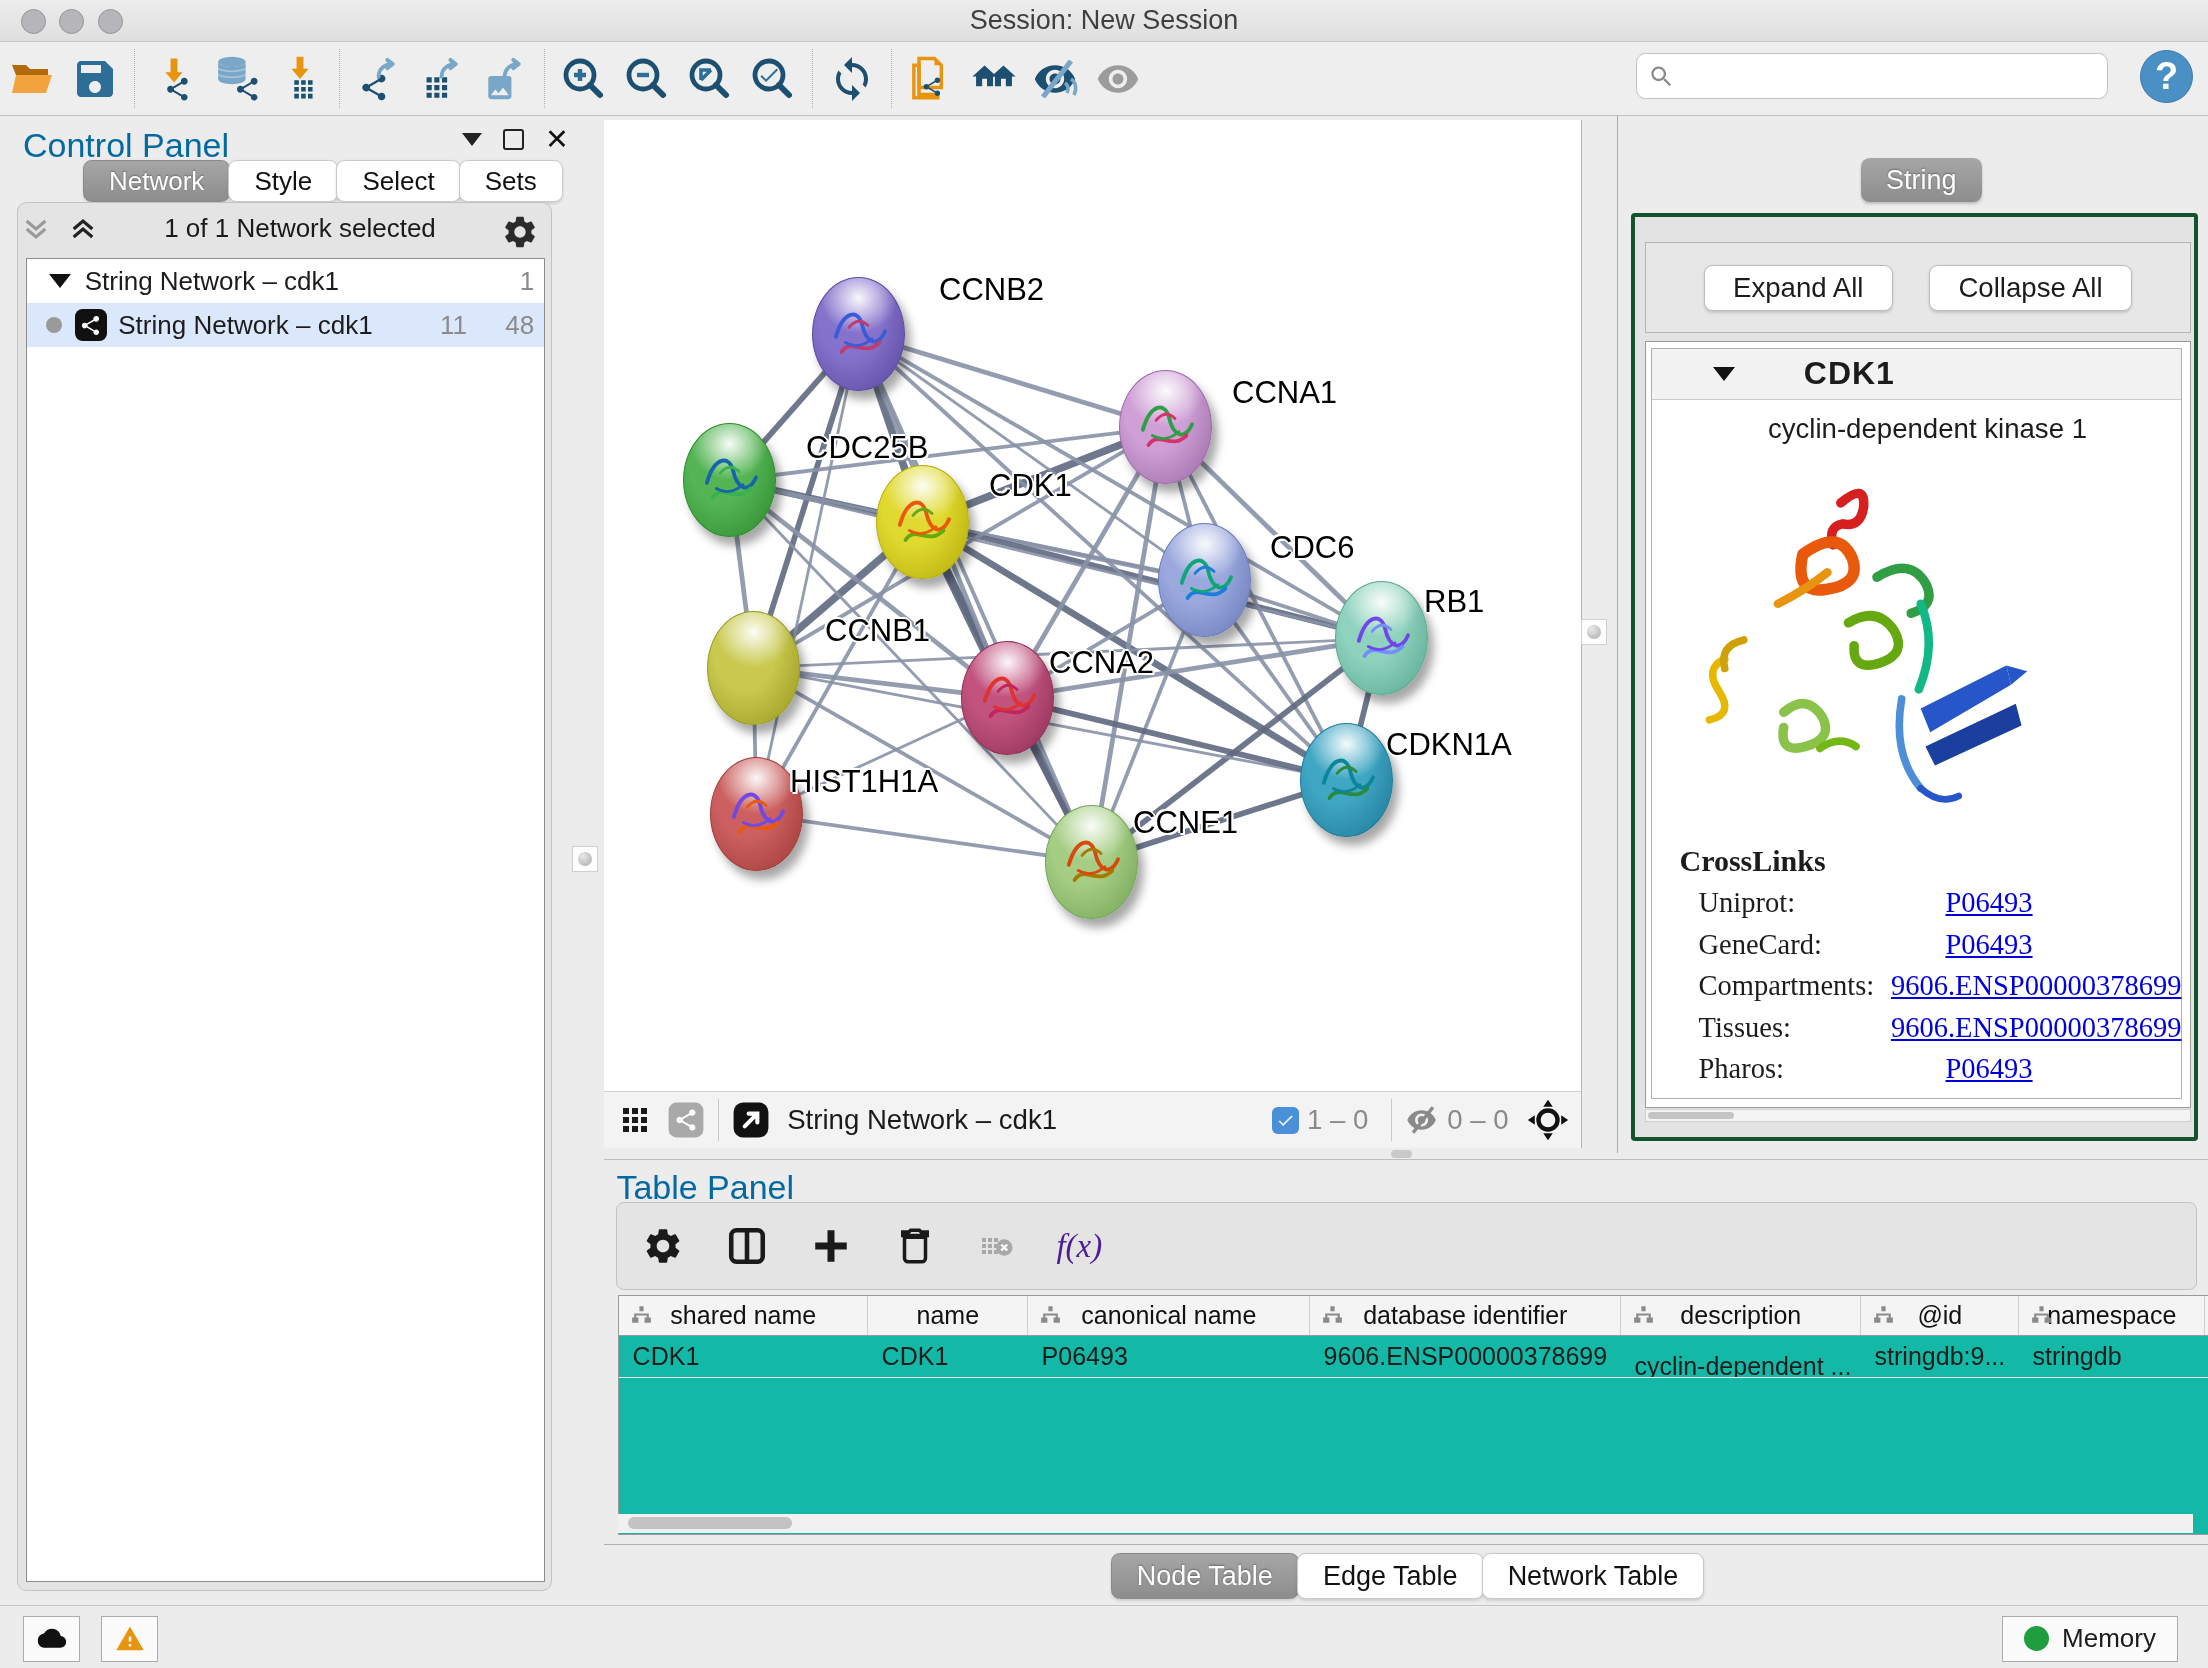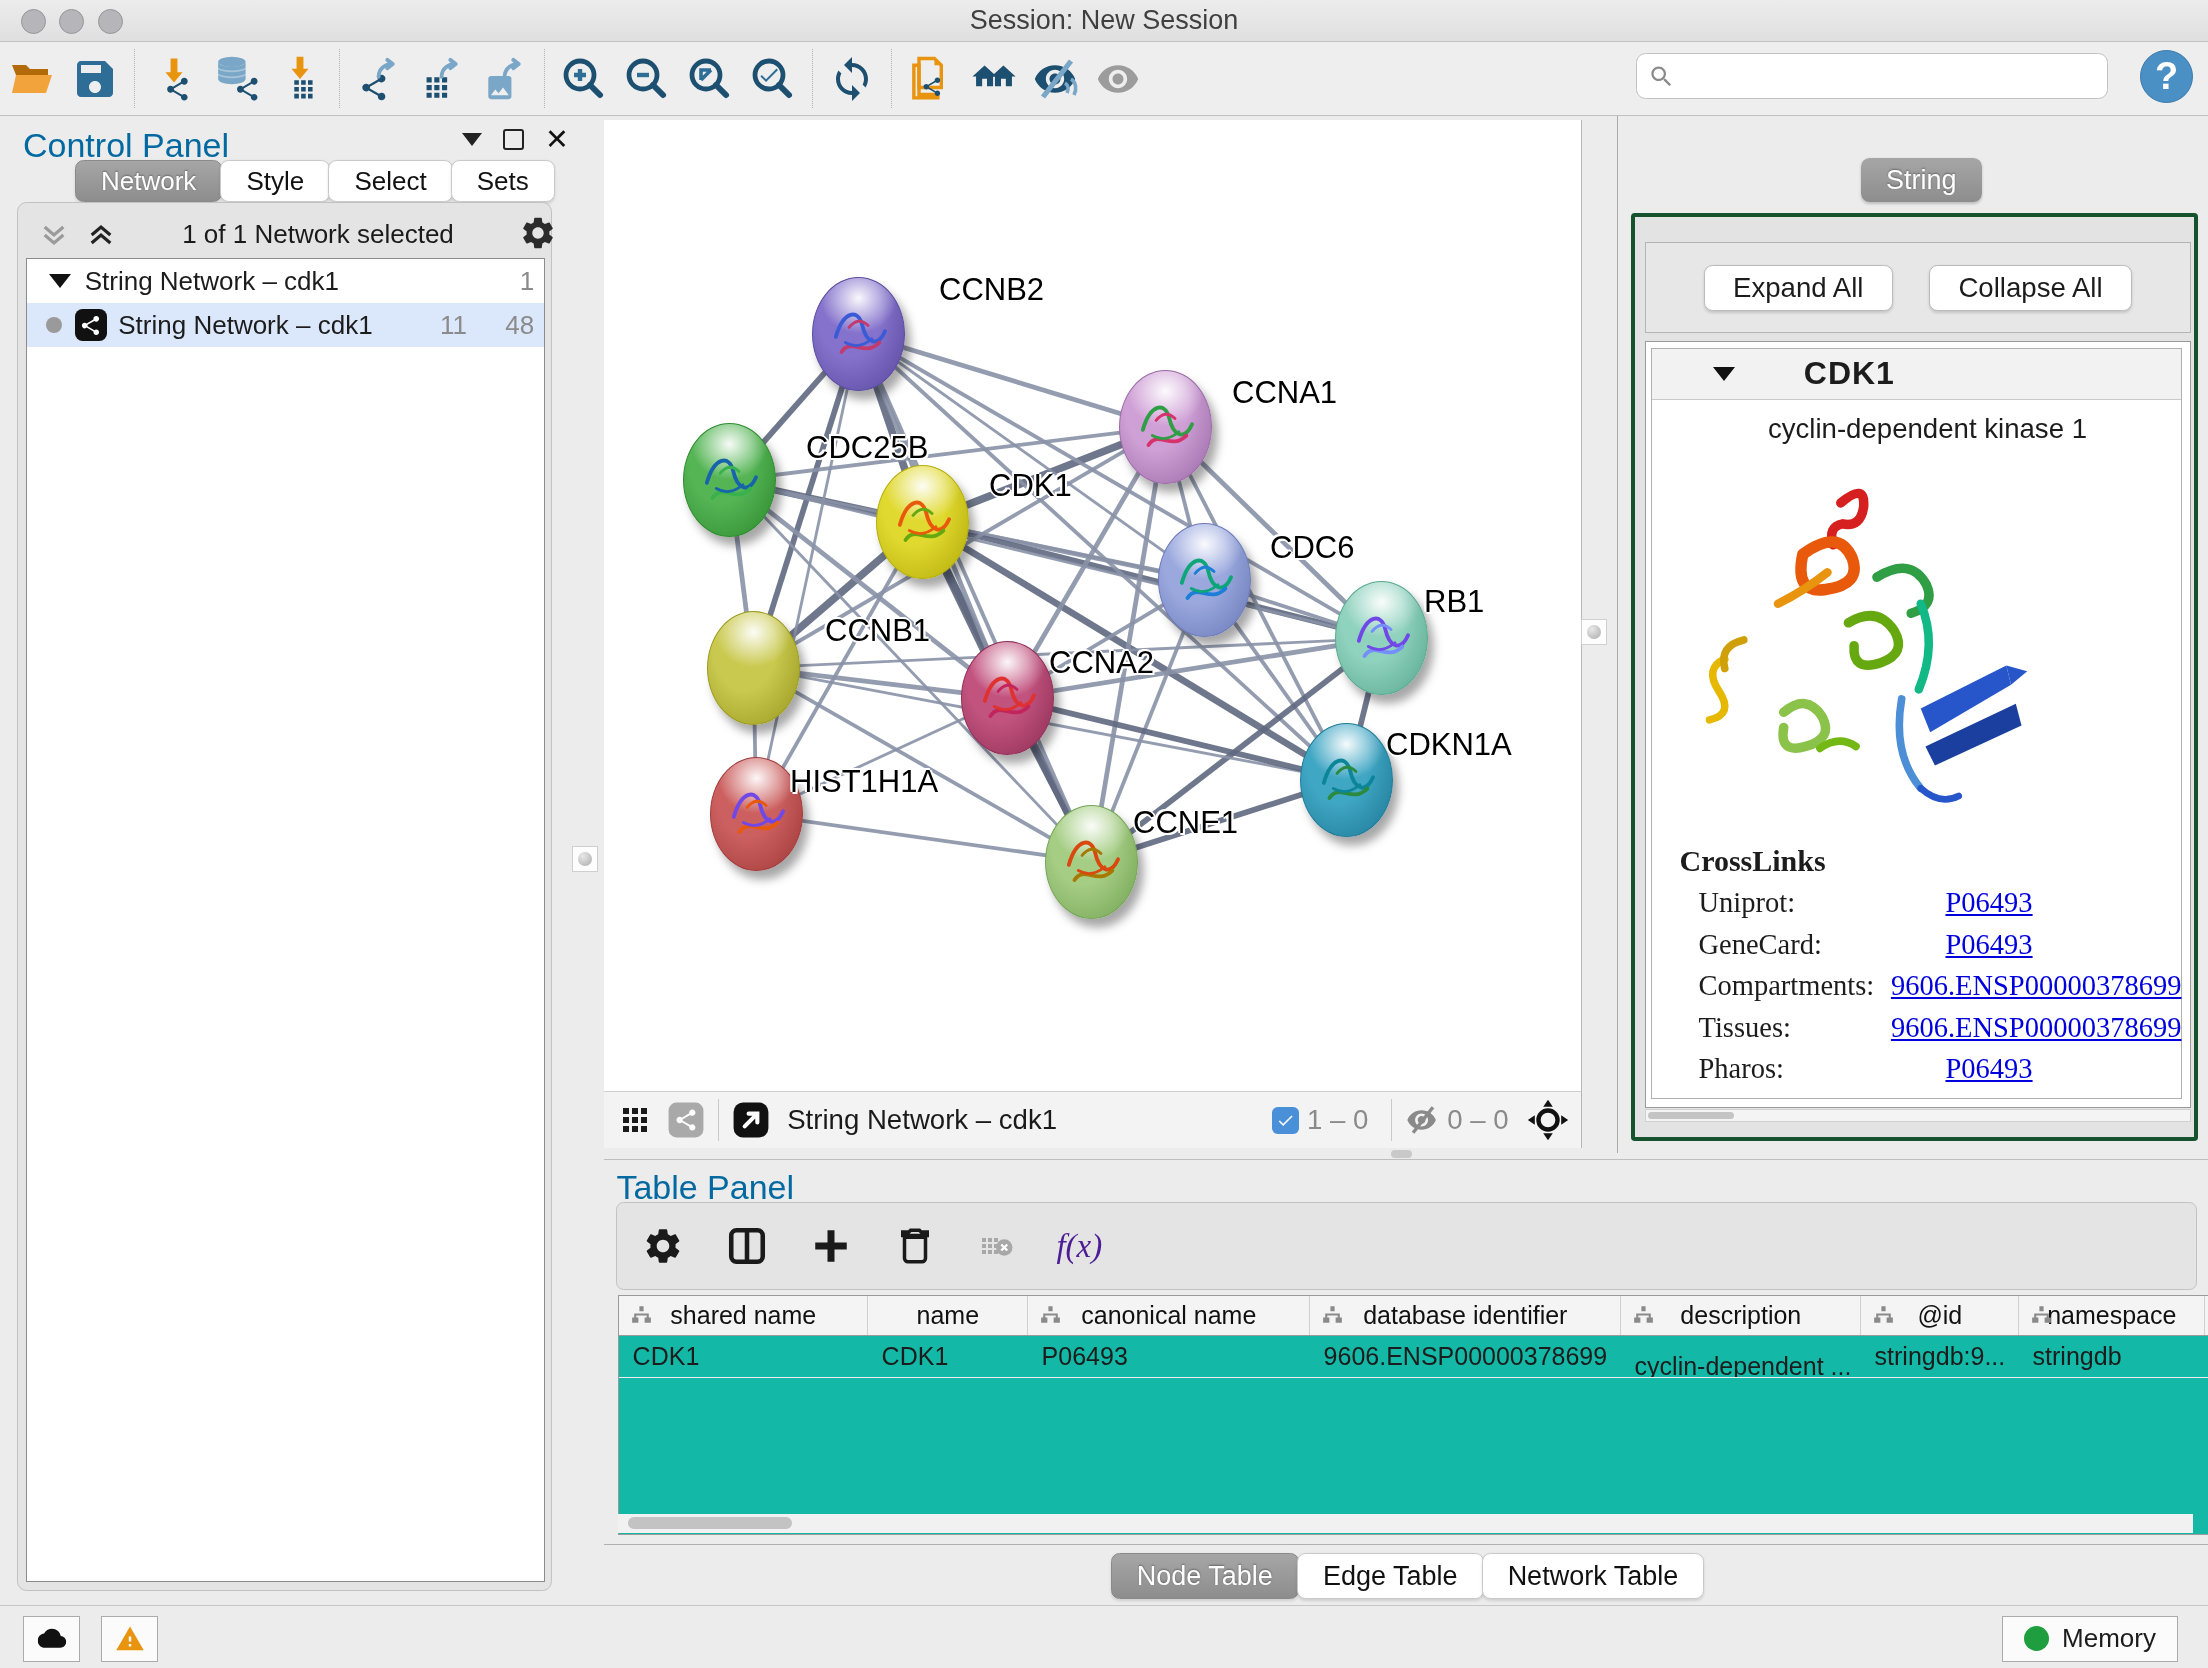--- a/index.html
+++ b/index.html
@@ -27,27 +27,27 @@
     background:#4a90c4; color:#fff; font-size:38px; font-weight:bold; display:flex; align-items:center; justify-content:center; border:1.9px solid #3a7aab;}
 
   
   .phead { position:absolute; font-size:34px; color:#0369a1; }
   .pctrl { position:absolute; display:flex; gap:21px; align-items:center; }
   .pctrl .tri { width:0; height:0; border-left:10.5px solid transparent; border-right:10.5px solid transparent; border-top:13.3px solid #222; }
   .pctrl .box { width:21px; height:21px; border:2.9px solid #222; border-radius:2.9px; }
   .pctrl .xx { font-size:28.5px; font-weight:bold; color:#111; line-height:21px; }
 
   
-  .ctl-tabs { position:absolute; left:67px; top:160px; display:flex;padding-left:8px; }
+  .ctl-tabs { position:absolute; left:75px; top:160px; display:flex;padding-left:8px; }
   .tab { height:42px; padding:0 25px; display:flex; align-items:center; justify-content:center;
     font-size:26px; background:#fff; border:1px solid #c9c9c9; border-radius:8.6px; margin-right:-1.9px; color:#111; box-shadow:0 1.9px 2.9px rgba(0,0,0,.12); }
   .tab.sel { background:linear-gradient(#a6a6a6,#8d8d8d); color:#fff; text-shadow:0 -1px 1.9px rgba(0,0,0,.35); border-color:#8a8a8a; }
   .ctl-box { position:absolute; left:17px; top:202px; width:535px; height:1389px;
     background:#e4e4e4; border:1px solid #c2c2c2; border-radius:9.5px; }
-  .ctl-row { position:absolute; left:20px; top:9.5px; width:519px; height:44px; display:flex; align-items:center; }
+  .ctl-row { position:absolute; left:2px; top:9.5px; width:519px; height:44px; display:flex; align-items:flex-start; }
   .ctl-status { flex:1; text-align:center; font-size:26px; color:#1a1a1a; }
   .gear-ic svg { width:38px; height:38px; fill:#2b2b2b; }
   .netlist { position:absolute; left:7.6px; top:55px; width:519px; height:1324px; background:#fff; border:1px solid #8c8c8c; }
   .trow { display:flex; align-items:center; height:44px; font-size:26px; padding:0 9.5px; }
   .trow.sel { background:#dbe7fb; }
   .trow .cnt { color:#8b8b8b; margin-left:auto; }
   .trow .cnt2 { color:#8b8b8b; width:67px; text-align:right; }
   .tri-dn { width:0; height:0; border-left:11.4px solid transparent; border-right:11.4px solid transparent; border-top:14.3px solid #111; margin:0 13.3px 0 13.3px; }
   .dot { width:16px; height:16px; border-radius:50%; background:#9a9a9a; margin:0 13.3px 0 9.5px; }
   .sharesq { width:32px; height:32px; background:#111; border-radius:7.6px; display:flex; align-items:center; justify-content:center; margin-right:11.4px; }

